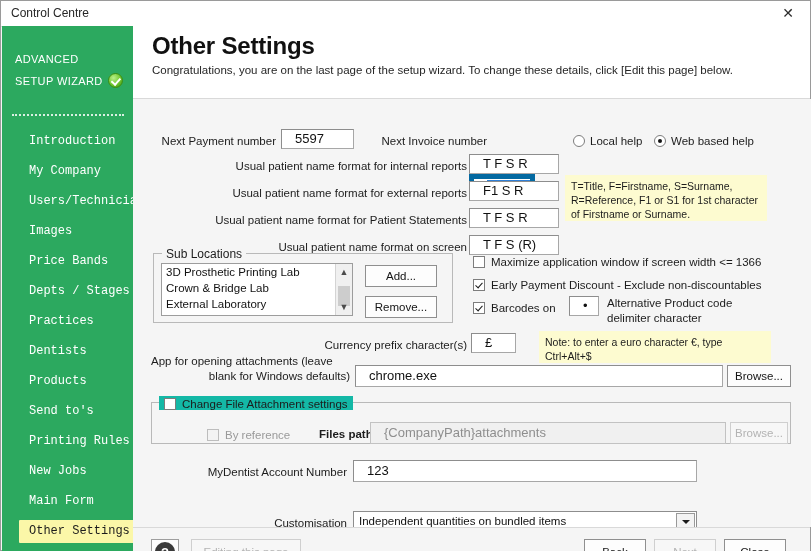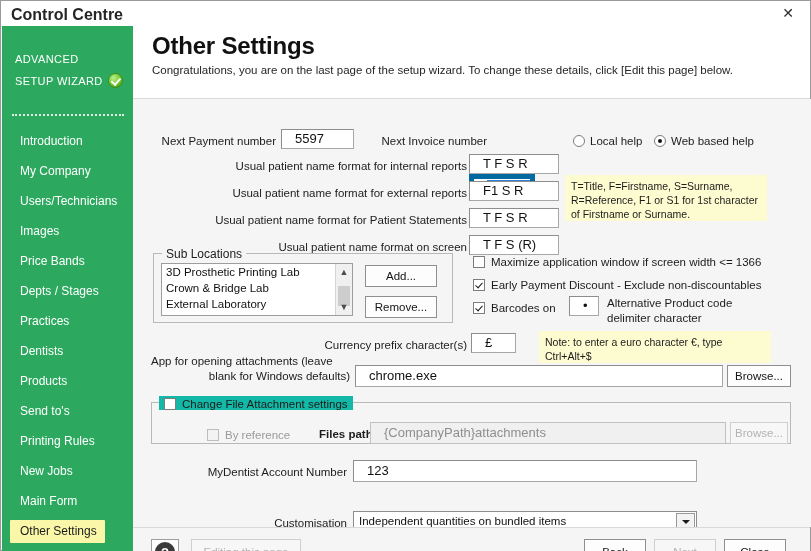--- a/index.html
+++ b/index.html
@@ -19,21 +19,21 @@
 
   
   #titlebar {
     position: absolute; left: 0; top: 0;
     width: 809px; height: 25px;
     background: #ffffff;
     border-bottom: 1px solid #dcdcdc;
   }
   #titlebar .title {
     position: absolute; left: 10px; top: 5px;
-    font-size: 16px; color: #262626; font-weight: bold;
+    font-size: 12px; color: #262626;
   }
   #titlebar .closebtn {
     position: absolute; right: 0; top: 0;
     width: 44px; height: 24px;
     display: flex; align-items: center; justify-content: center;
     font-size: 14px; color: #2b2b2b;
     cursor: pointer;
   }
 
   
@@ -66,21 +66,21 @@
     position: absolute; left: 4px; top: 2px;
     width: 3.5px; height: 7px;
     border: solid #ffffff; border-width: 0 2px 2px 0;
     transform: rotate(42deg);
   }
   #sidebar .dashes {
     position: absolute; left: 10px; top: 88px;
     width: 112px; height: 1px;
     border-top: 2px dotted rgba(255,255,255,.82);
   }
-  #sidebar .nav { position: absolute; left: 0; top: 100px; width: 146px; }
+  #sidebar .nav { position: absolute; left: 9px; top: 100px; width: 146px; font-family: Liberation Mono, monospace; }
   .nav-item {
     font-size: 12px; color: #ffffff;
     padding: 0 0 0 18px;
     height: 30px; line-height: 30px;
     white-space: nowrap; cursor: pointer;
   }
   .nav-item.active {
     background: #fbf7a8; color: #1b1b1b;
     display: inline-block;
     padding: 0 8px 0 10px;

